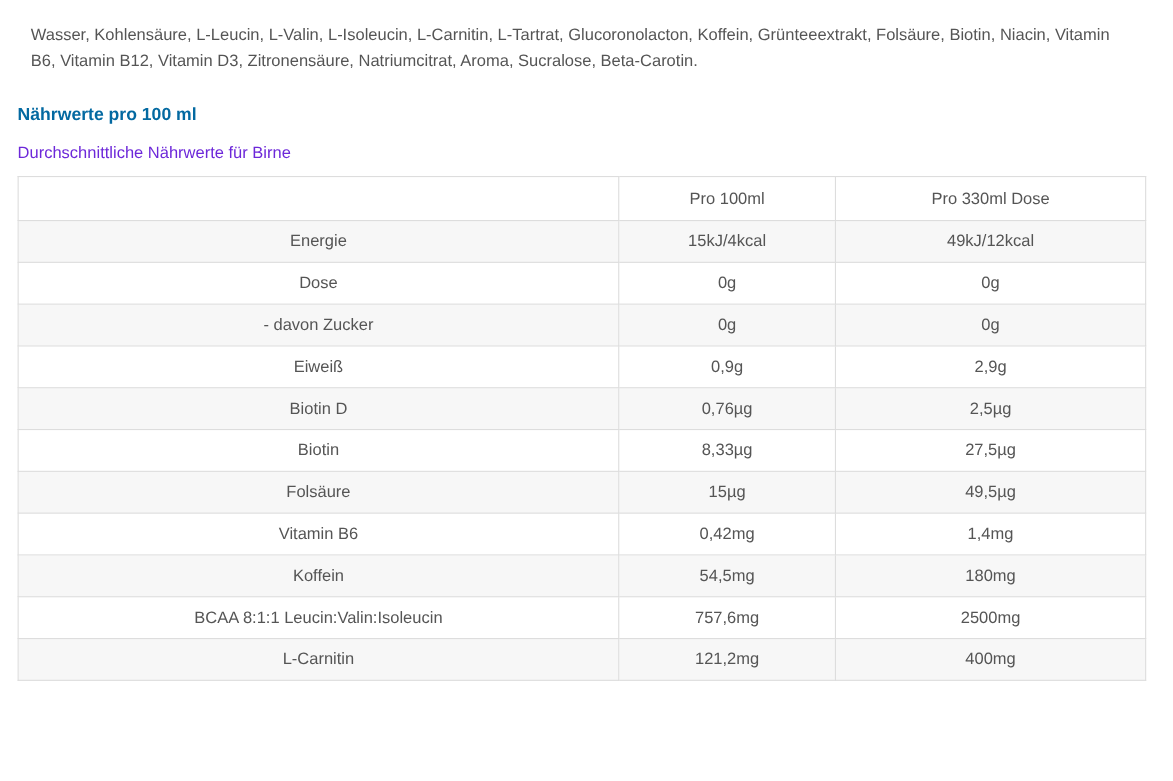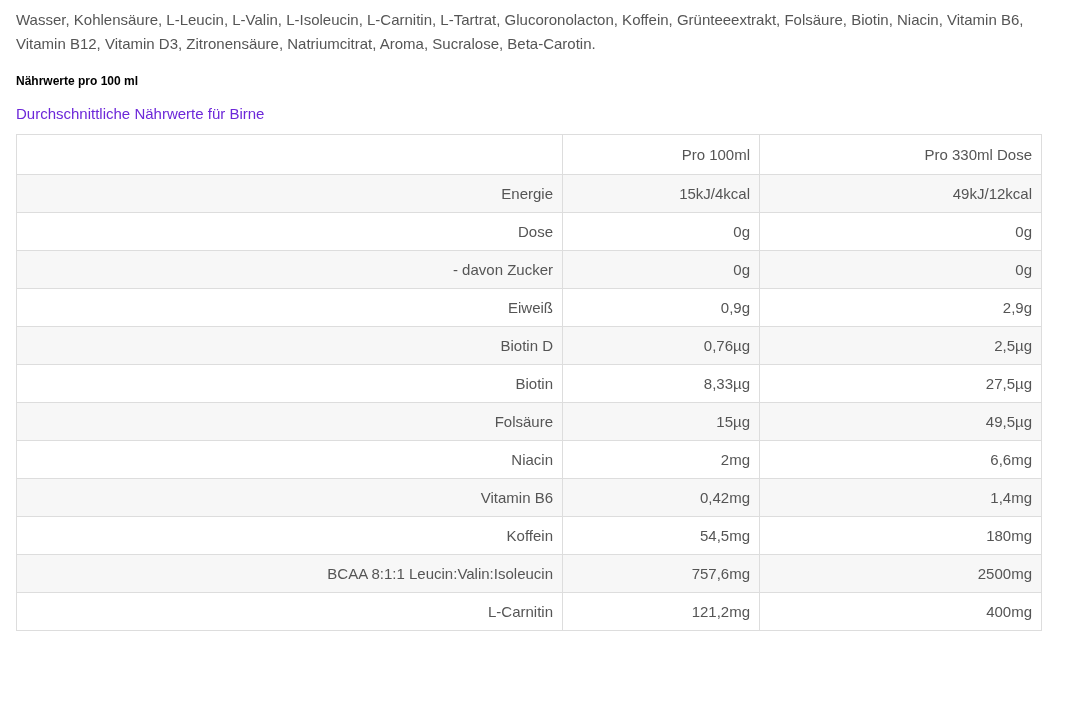--- a/index.html
+++ b/index.html
@@ -14,28 +14,28 @@
     font-family: "Liberation Sans", "DejaVu Sans", sans-serif;
     color: #555555;
     overflow: hidden;
   }
   .content {
     padding: 8px 25px 0 16px;
   }
   .ingredients {
     font-size: 15px;
     line-height: 24px;
-    margin: 0;
+    margin: 12px;
     color: #555555;
   }
   .heading {
-    font-size: 12px;
+    font-size: 16px;
     font-weight: bold;
-    color: #000000;
-    margin: 18px 0 0 0;
+    color: #0369a1;
+    margin: 28px 0 0 0;
   }
   .subheading {
     font-size: 15px;
     font-weight: normal;
     color: #6d28d9;
     margin: 17px 0 12px 0;
   }
   table.nutrition {
     border-collapse: collapse;
     table-layout: fixed;
@@ -43,21 +43,21 @@
     font-size: 15px;
     color: #555555;
   }
   table.nutrition col.c1 { width: 546px; }
   table.nutrition col.c2 { width: 197px; }
   table.nutrition col.c3 { width: 282px; }
   table.nutrition th,
   table.nutrition td {
     border: 1px solid #dddddd;
     padding: 10px 9px;
-    text-align: right;
+    text-align: center;
     font-weight: normal;
     vertical-align: middle;
     white-space: nowrap;
     overflow: hidden;
   }
   table.nutrition thead th {
     background: #ffffff;
     padding: 11px 9px;
   }
   table.nutrition tbody tr:nth-child(odd) td {
@@ -129,25 +129,20 @@
     <td>8,33µg</td>
     <td>27,5µg</td>
   </tr>
 
   <tr>
     <td>Folsäure</td>
     <td>15µg</td>
     <td>49,5µg</td>
   </tr>
 
-  <tr>
-    <td>Niacin</td>
-    <td>2mg</td>
-    <td>6,6mg</td>
-  </tr>
 
   <tr>
     <td>Vitamin B6</td>
     <td>0,42mg</td>
     <td>1,4mg</td>
   </tr>
 
 
   <tr>
     <td>Koffein</td>

